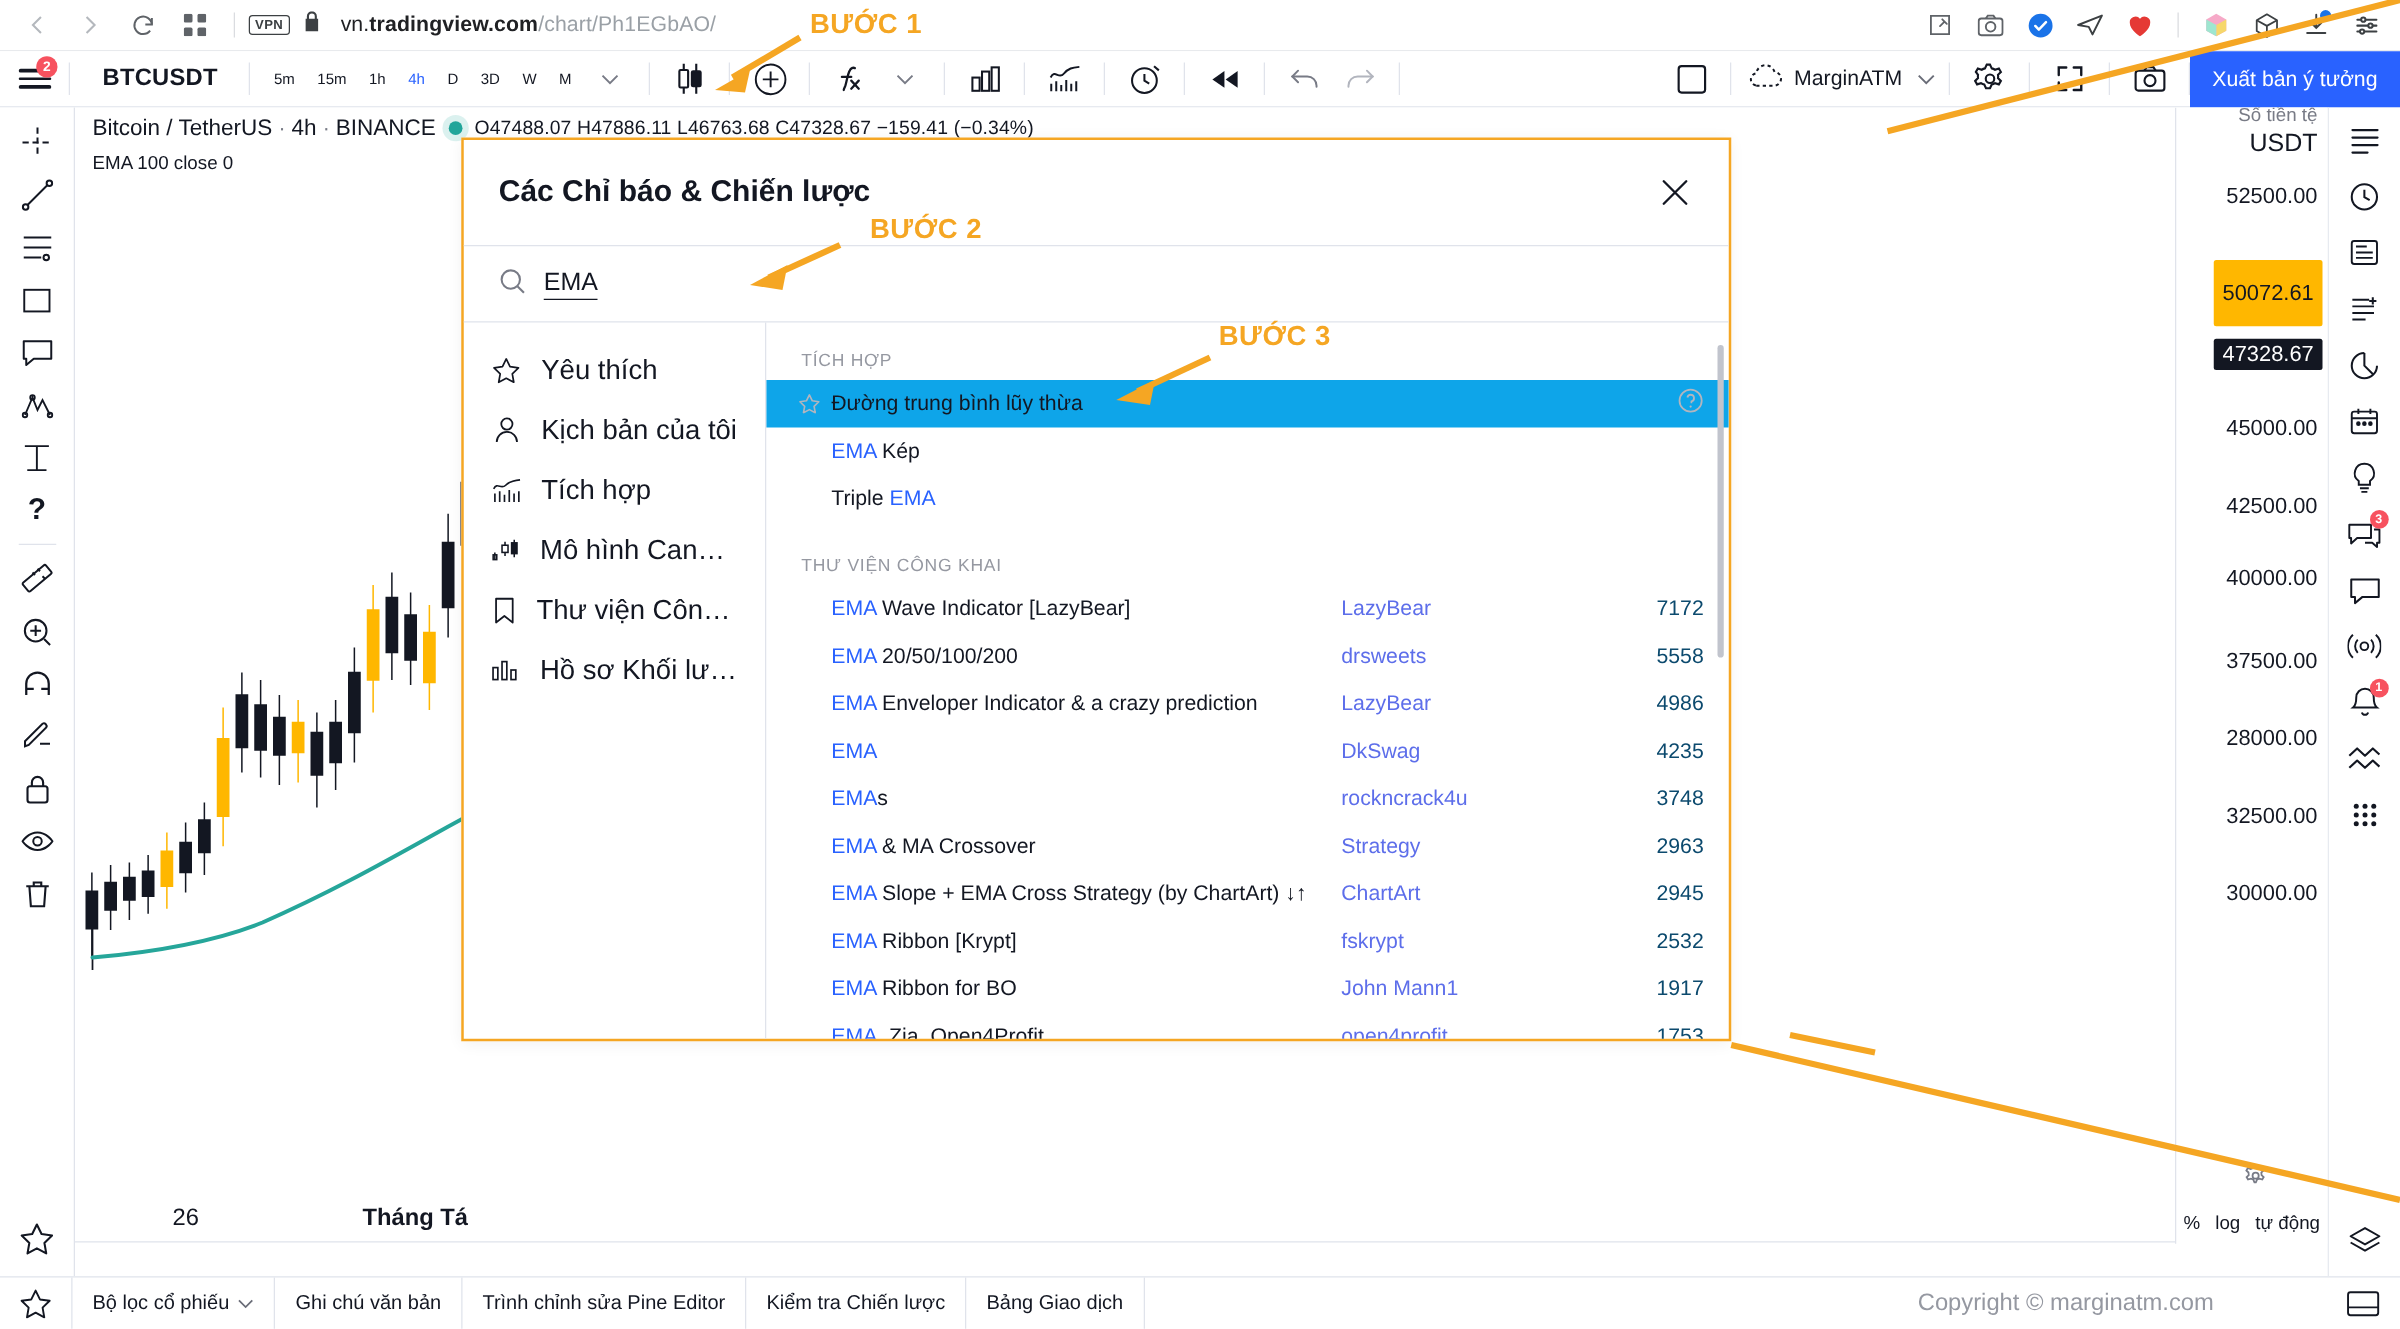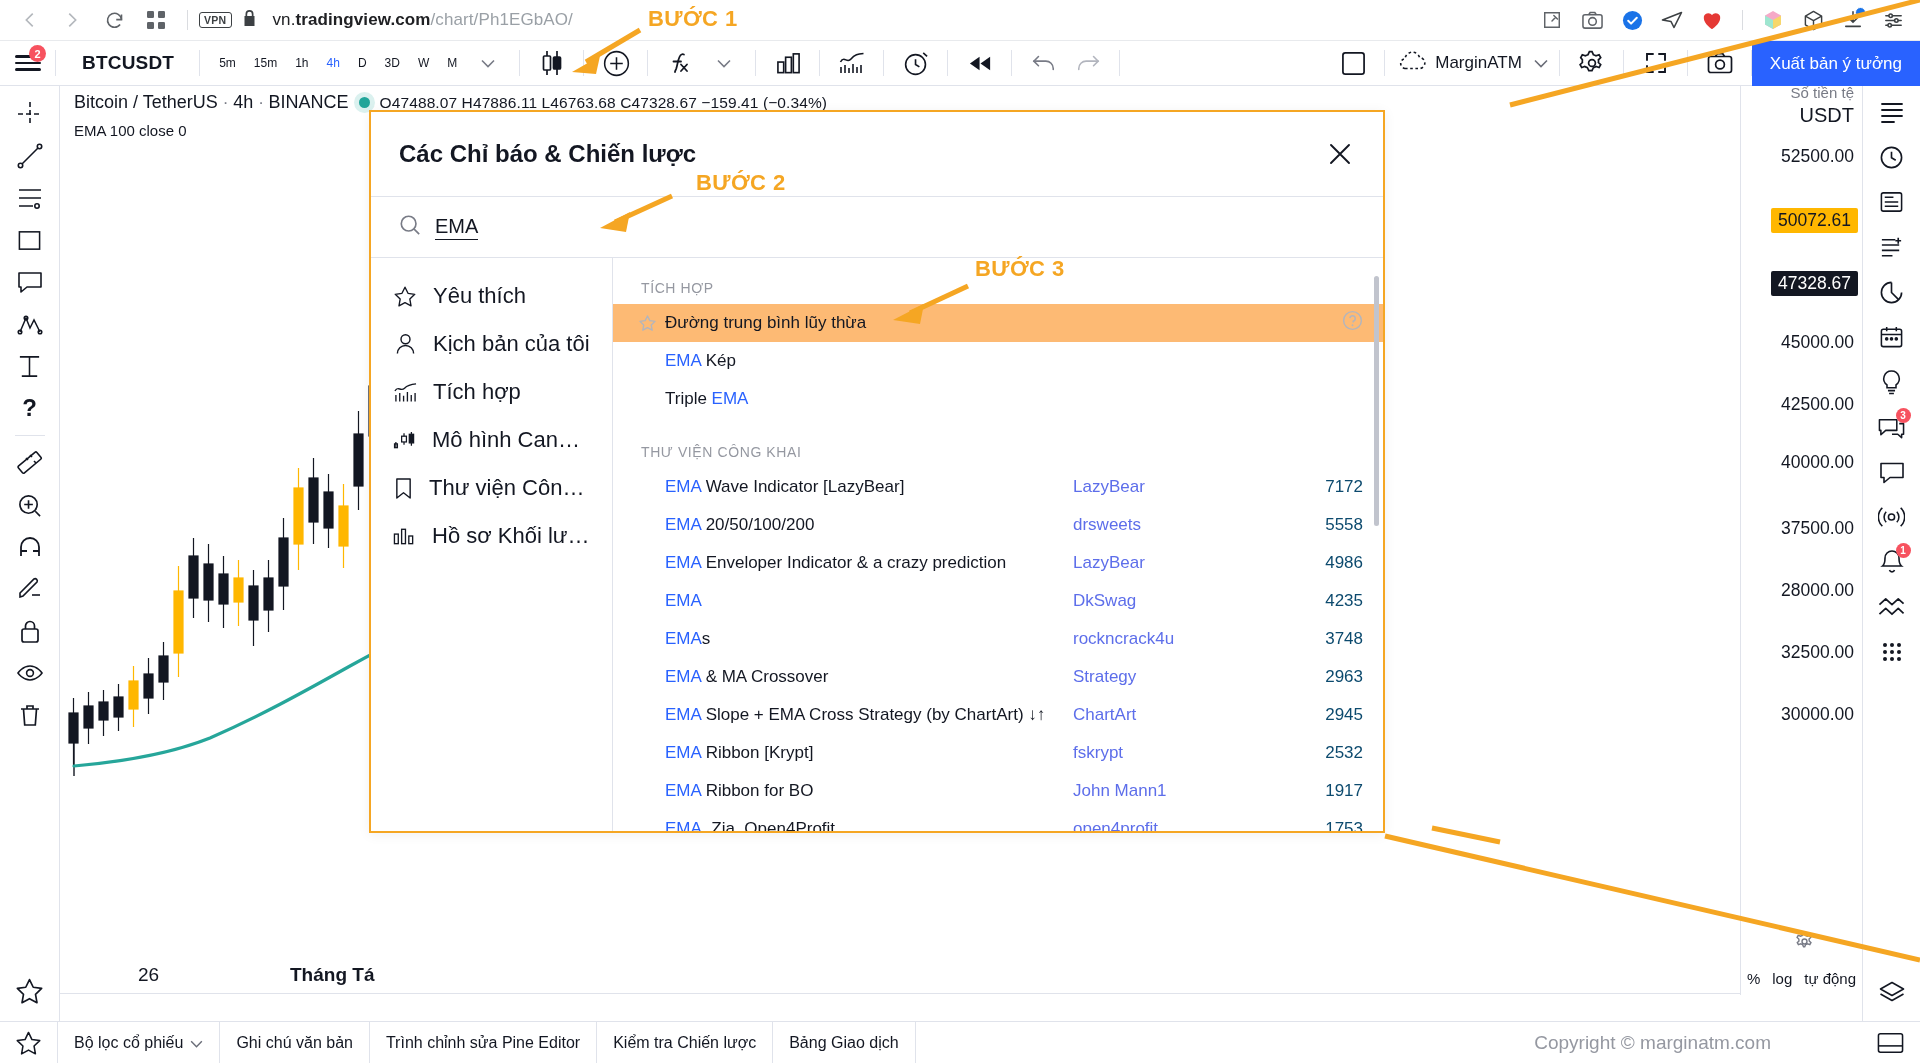--- a/index.html
+++ b/index.html
@@ -134,21 +134,21 @@
     position:absolute; right:0; top:0; bottom:26px; width:122px;
     border-left:1px solid #e0e3eb; background:#fff;
   }
   .pl{
     position:absolute; right:8px; font-size:17.5px; color:#131722; white-space:nowrap;
   }
   .pl.badge-dark{
     background:#131722; color:#fff; padding:2px 7px; border-radius:2px; right:4px;
   }
   .pl.badge-yellow{
-    background:#ffb700; color:#131722; padding:2px 7px; border-radius:2px; right:4px; font-weight:400;
+    background:#ffb700; color:#131722; padding:16px 7px; border-radius:2px; right:4px; font-weight:400;
   }
   .axis-gear{ position:absolute; right:48px; bottom:40px; color:#787b86;}
   .axis-opts{
     position:absolute; right:6px; bottom:8px; font-size:15px; color:#131722;
     display:flex; gap:12px;
   }
   .time-axis{
     position:absolute; left:0; right:122px; bottom:0; height:28px;
     border-top:1px solid #e0e3eb; font-size:19px; color:#131722;
   }
@@ -200,21 +200,21 @@
   .nav-item .ni{ width:24px; display:flex; align-items:center; justify-content:center; color:#131722;}
   .nav-lbl{ white-space:nowrap; overflow:hidden; text-overflow:ellipsis;}
   .modal-list{ flex:1 1 auto; position:relative; overflow:hidden; padding-top:10px;}
   .sec-head{
     font-size:14px; color:#9598a1; letter-spacing:.6px; padding:12px 28px 8px 28px;
   }
   .row{
     display:flex; align-items:center; height:38px; padding:0 20px 0 26px;
     font-size:17px; cursor:pointer;
   }
-  .row.sel{ background:#fdba74; }
+  .row.sel{ background:#0ea5e9; }
   .row .star{ width:26px; color:#b2b5be; display:flex; align-items:center;}
   .row .nm{ flex:1 1 auto; color:#131722; white-space:nowrap; overflow:hidden;}
   .row .nm .hl{ color:#2962ff;}
   .row .au{ width:200px; color:#5d6eea; }
   .row .ct{ width:90px; text-align:right; color:#0c4a6e;}
   .row .help{ margin-left:auto; color:#b2b5be;}
   .scrollbar{
     position:absolute; right:4px; top:18px; width:5px; height:250px;
     background:#c1c4cd; border-radius:3px;
   }

